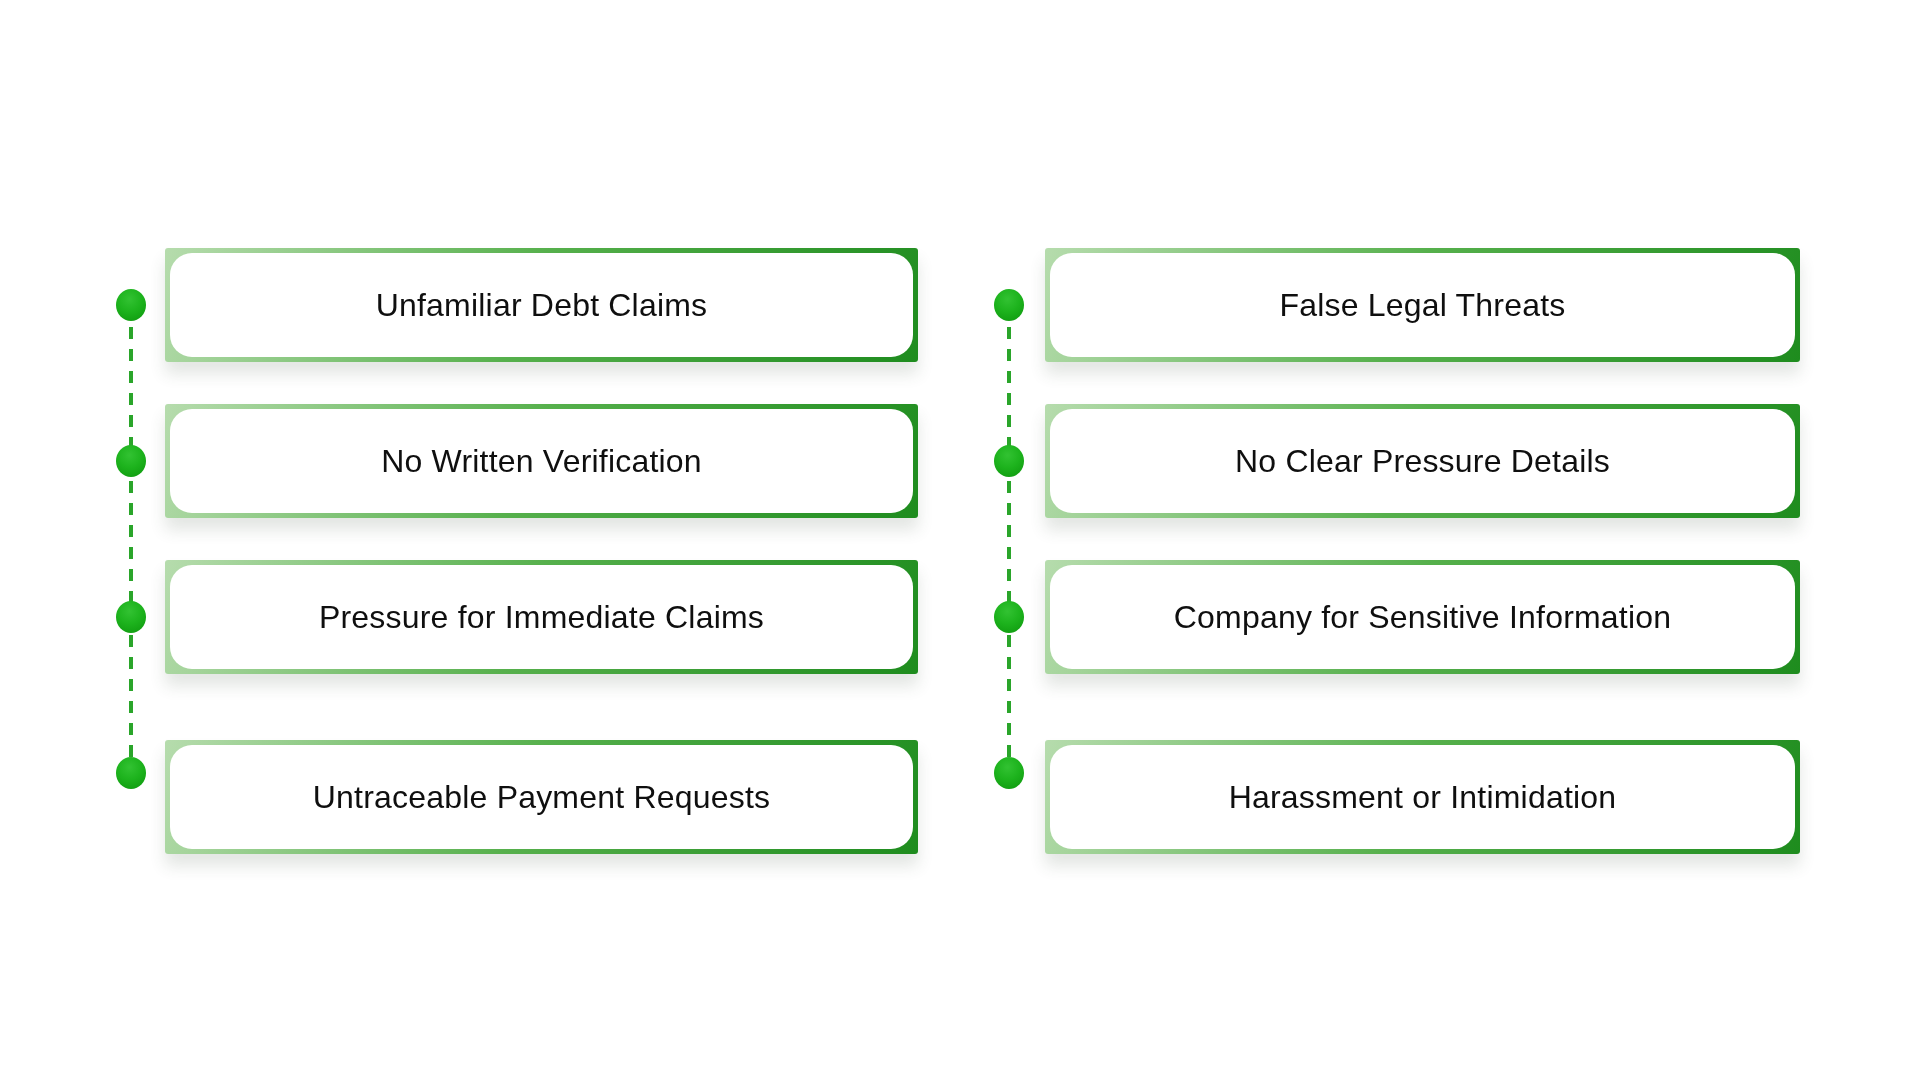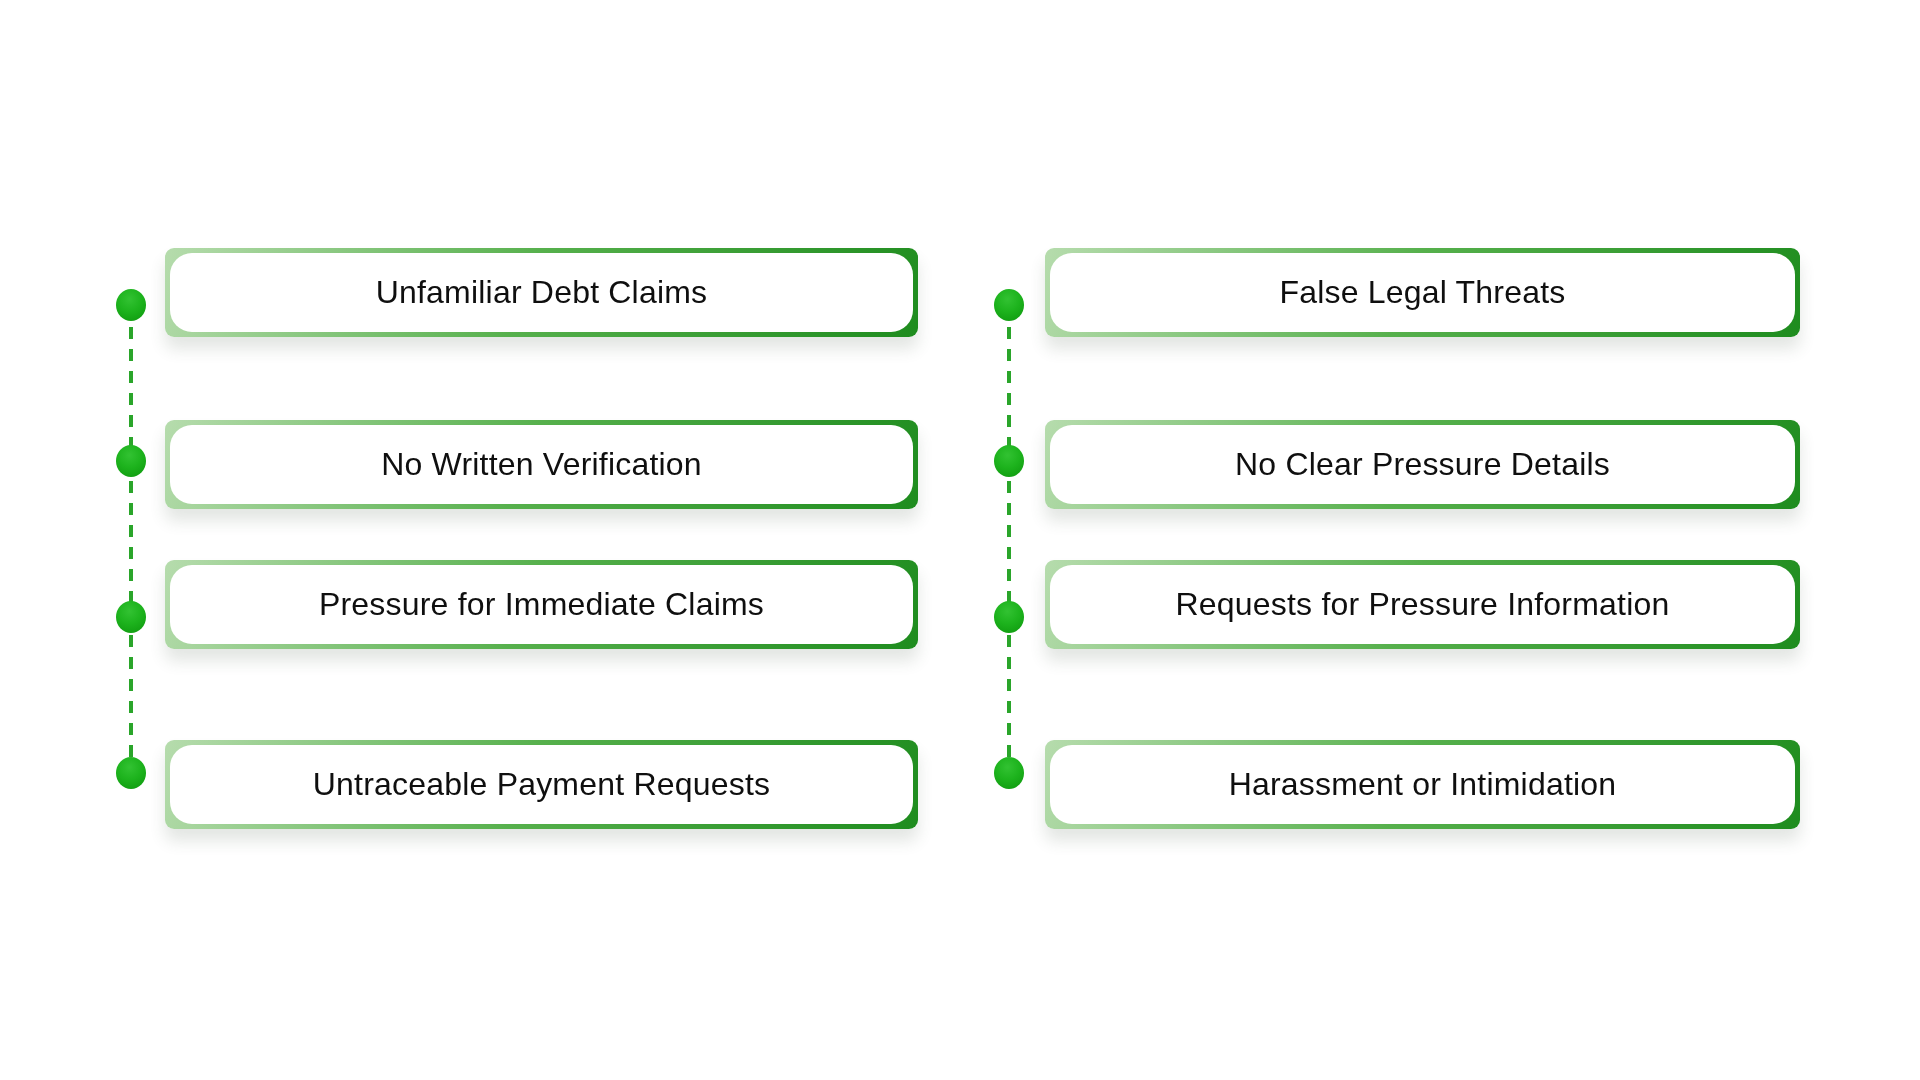--- a/index.html
+++ b/index.html
@@ -48,30 +48,30 @@
   }
   .dot.left  { left: 116px; }
   .dot.right { left: 994px; }
   .dot.r1 { top: 289px; }
   .dot.r2 { top: 445px; }
   .dot.r3 { top: 601px; }
   .dot.r4 { top: 757px; }
   
   .box {
     position: absolute;
-    height: 89px;
-    border-radius: 9px;
+    height: 114px;
+    border-radius: 3px;
     padding: 5px;
     background: linear-gradient(112deg, var(--border-light) 0%, var(--border-mid) 48%, var(--border-dark) 100%);
     box-shadow: 0 12px 16px rgba(60, 80, 60, 0.14);
   }
   .box.left  { left: 165px;  width: 753px; }
   .box.right { left: 1045px; width: 755px; text-align: center; }
   .box.r1 { top: 248px; }
-  .box.r2 { top: 420px; }
+  .box.r2 { top: 404px; }
   .box.r3 { top: 560px; }
   .box.r4 { top: 740px; }
   .box-inner {
     width: 100%;
     height: 100%;
     background: #ffffff;
     border-radius: 22px;
     display: flex;
     align-items: center;
     justify-content: center;
@@ -132,21 +132,21 @@
         <span class="box-label">False Legal Threats</span>
       </div>
     </div>
     <div class="box right r2">
       <div class="box-inner">
         <span class="box-label">No Clear Pressure Details</span>
       </div>
     </div>
     <div class="box right r3">
       <div class="box-inner">
-        <span class="box-label">Requests for Pressure Information</span>
+        <span class="box-label">Company for Sensitive Information</span>
       </div>
     </div>
     <div class="box right r4">
       <div class="box-inner">
         <span class="box-label">Harassment or Intimidation</span>
       </div>
     </div>
   </div>
 
 </div>

